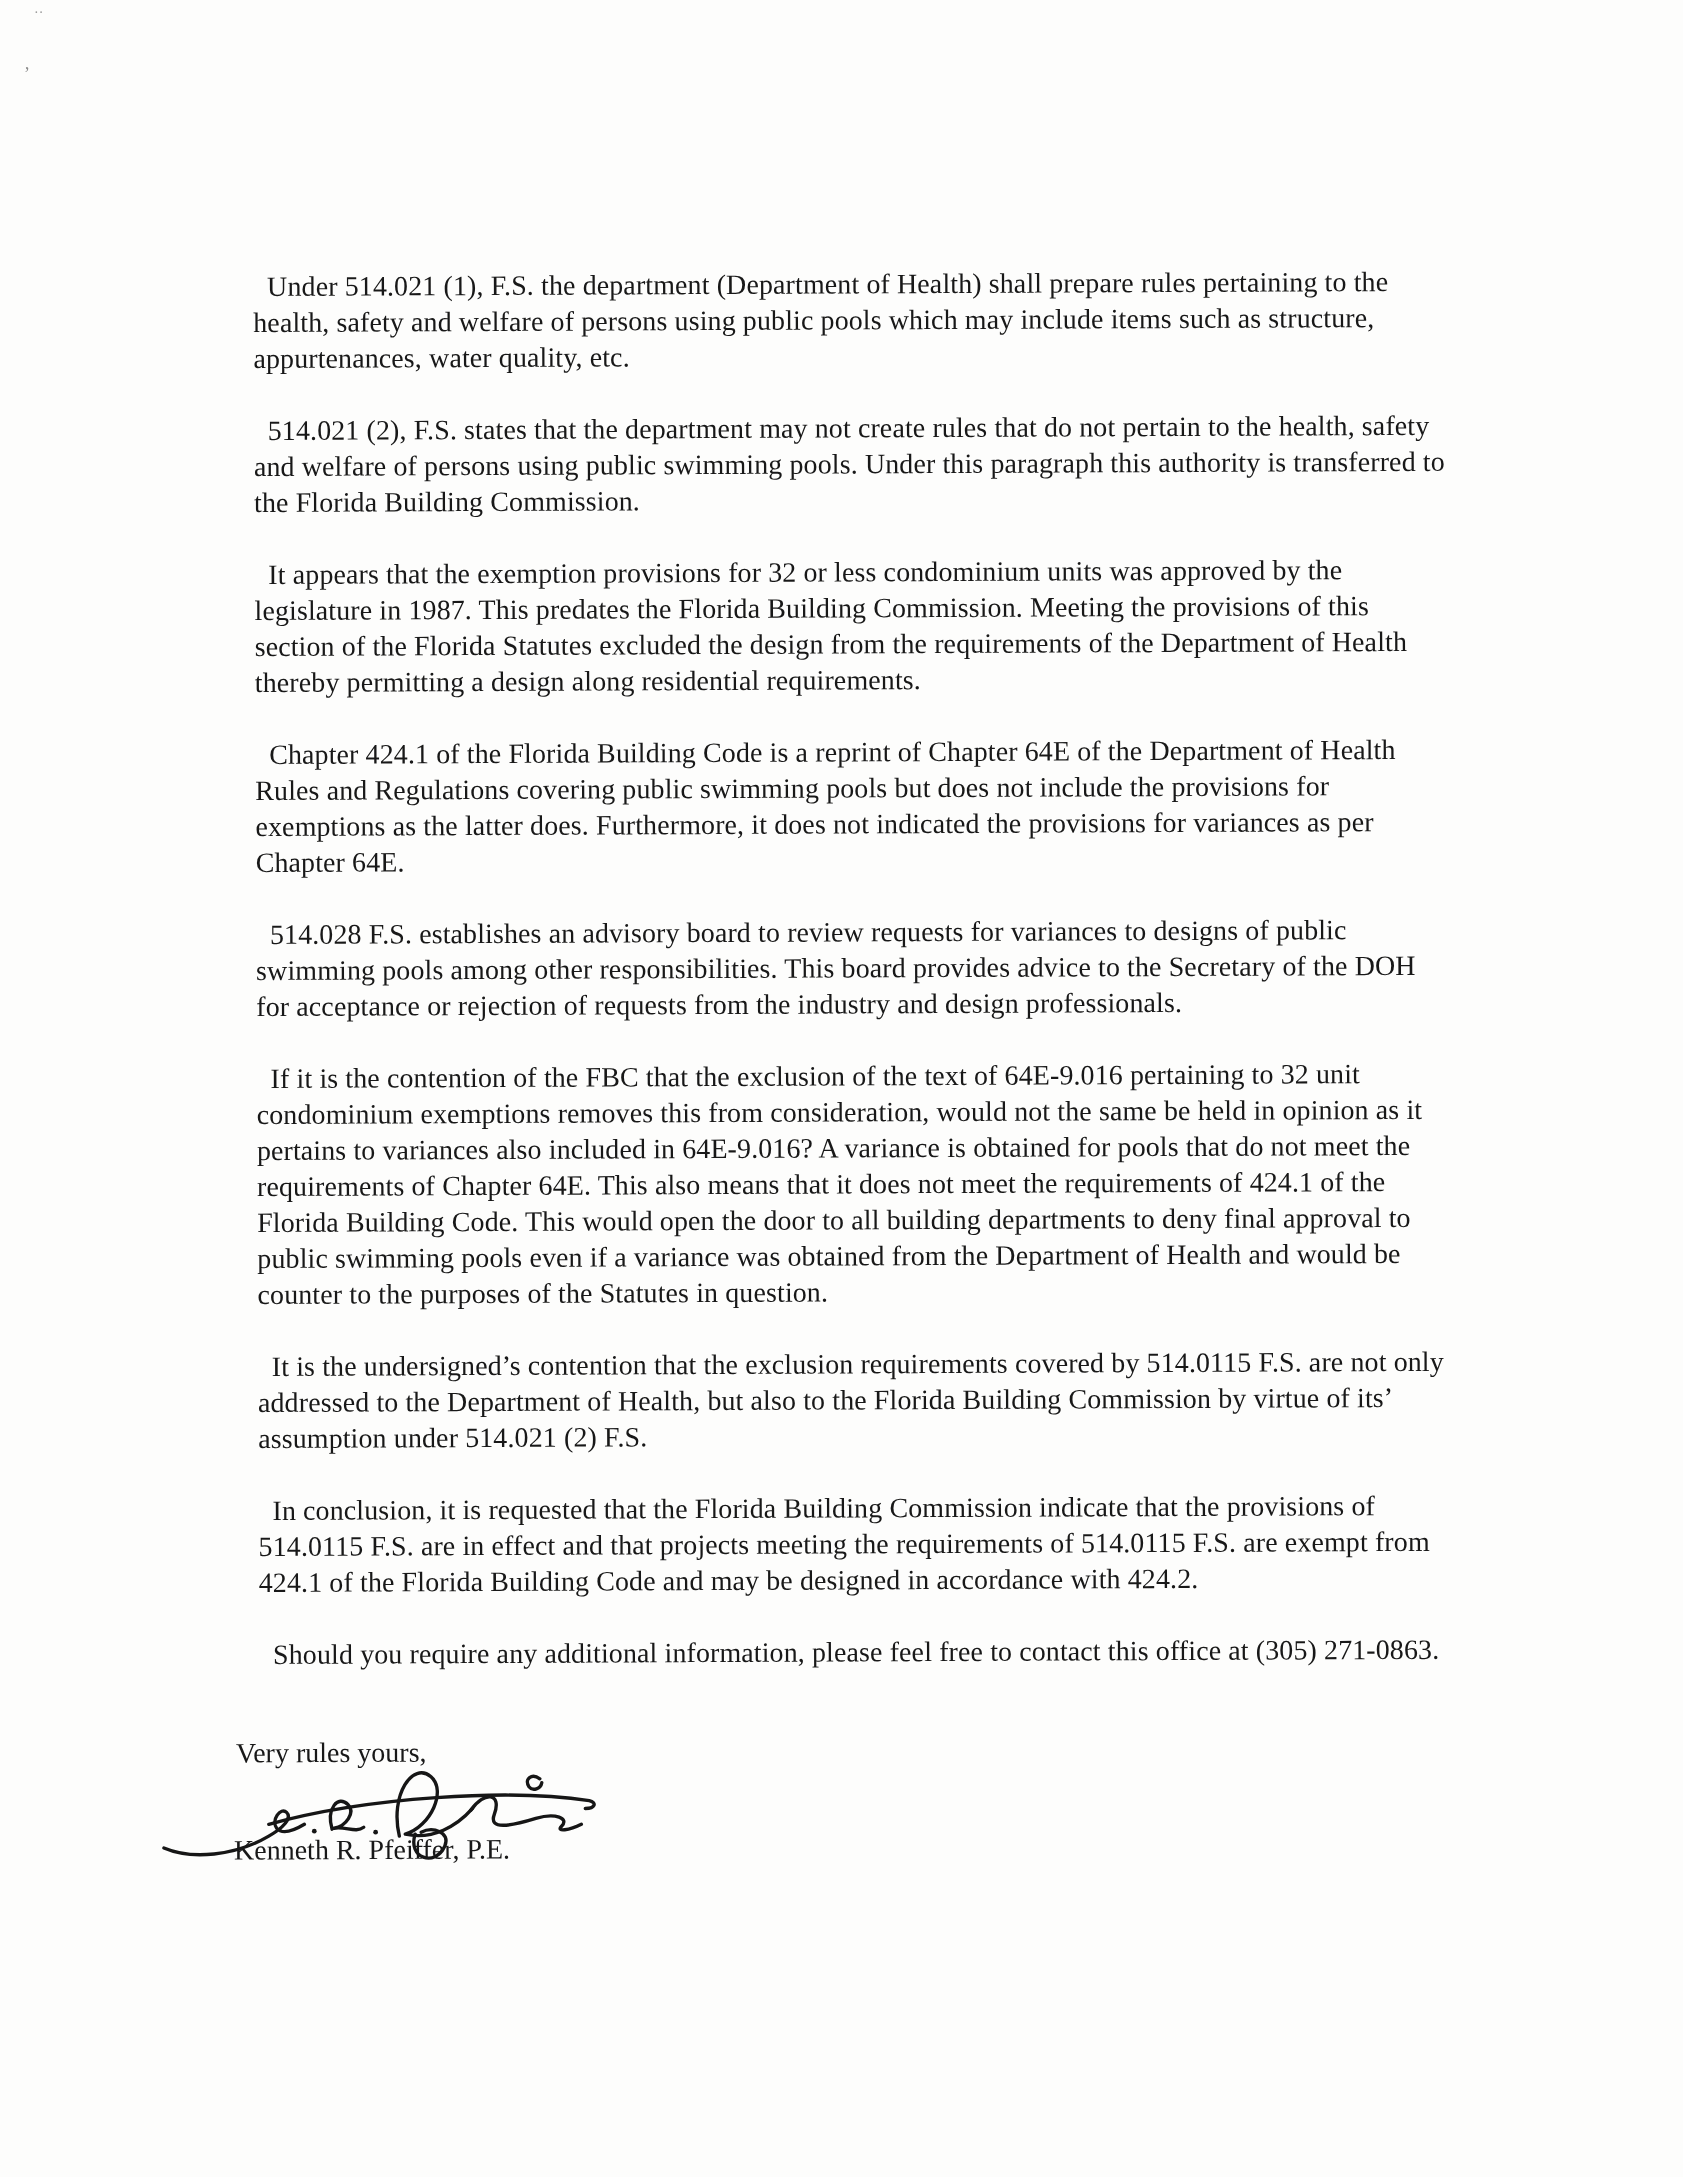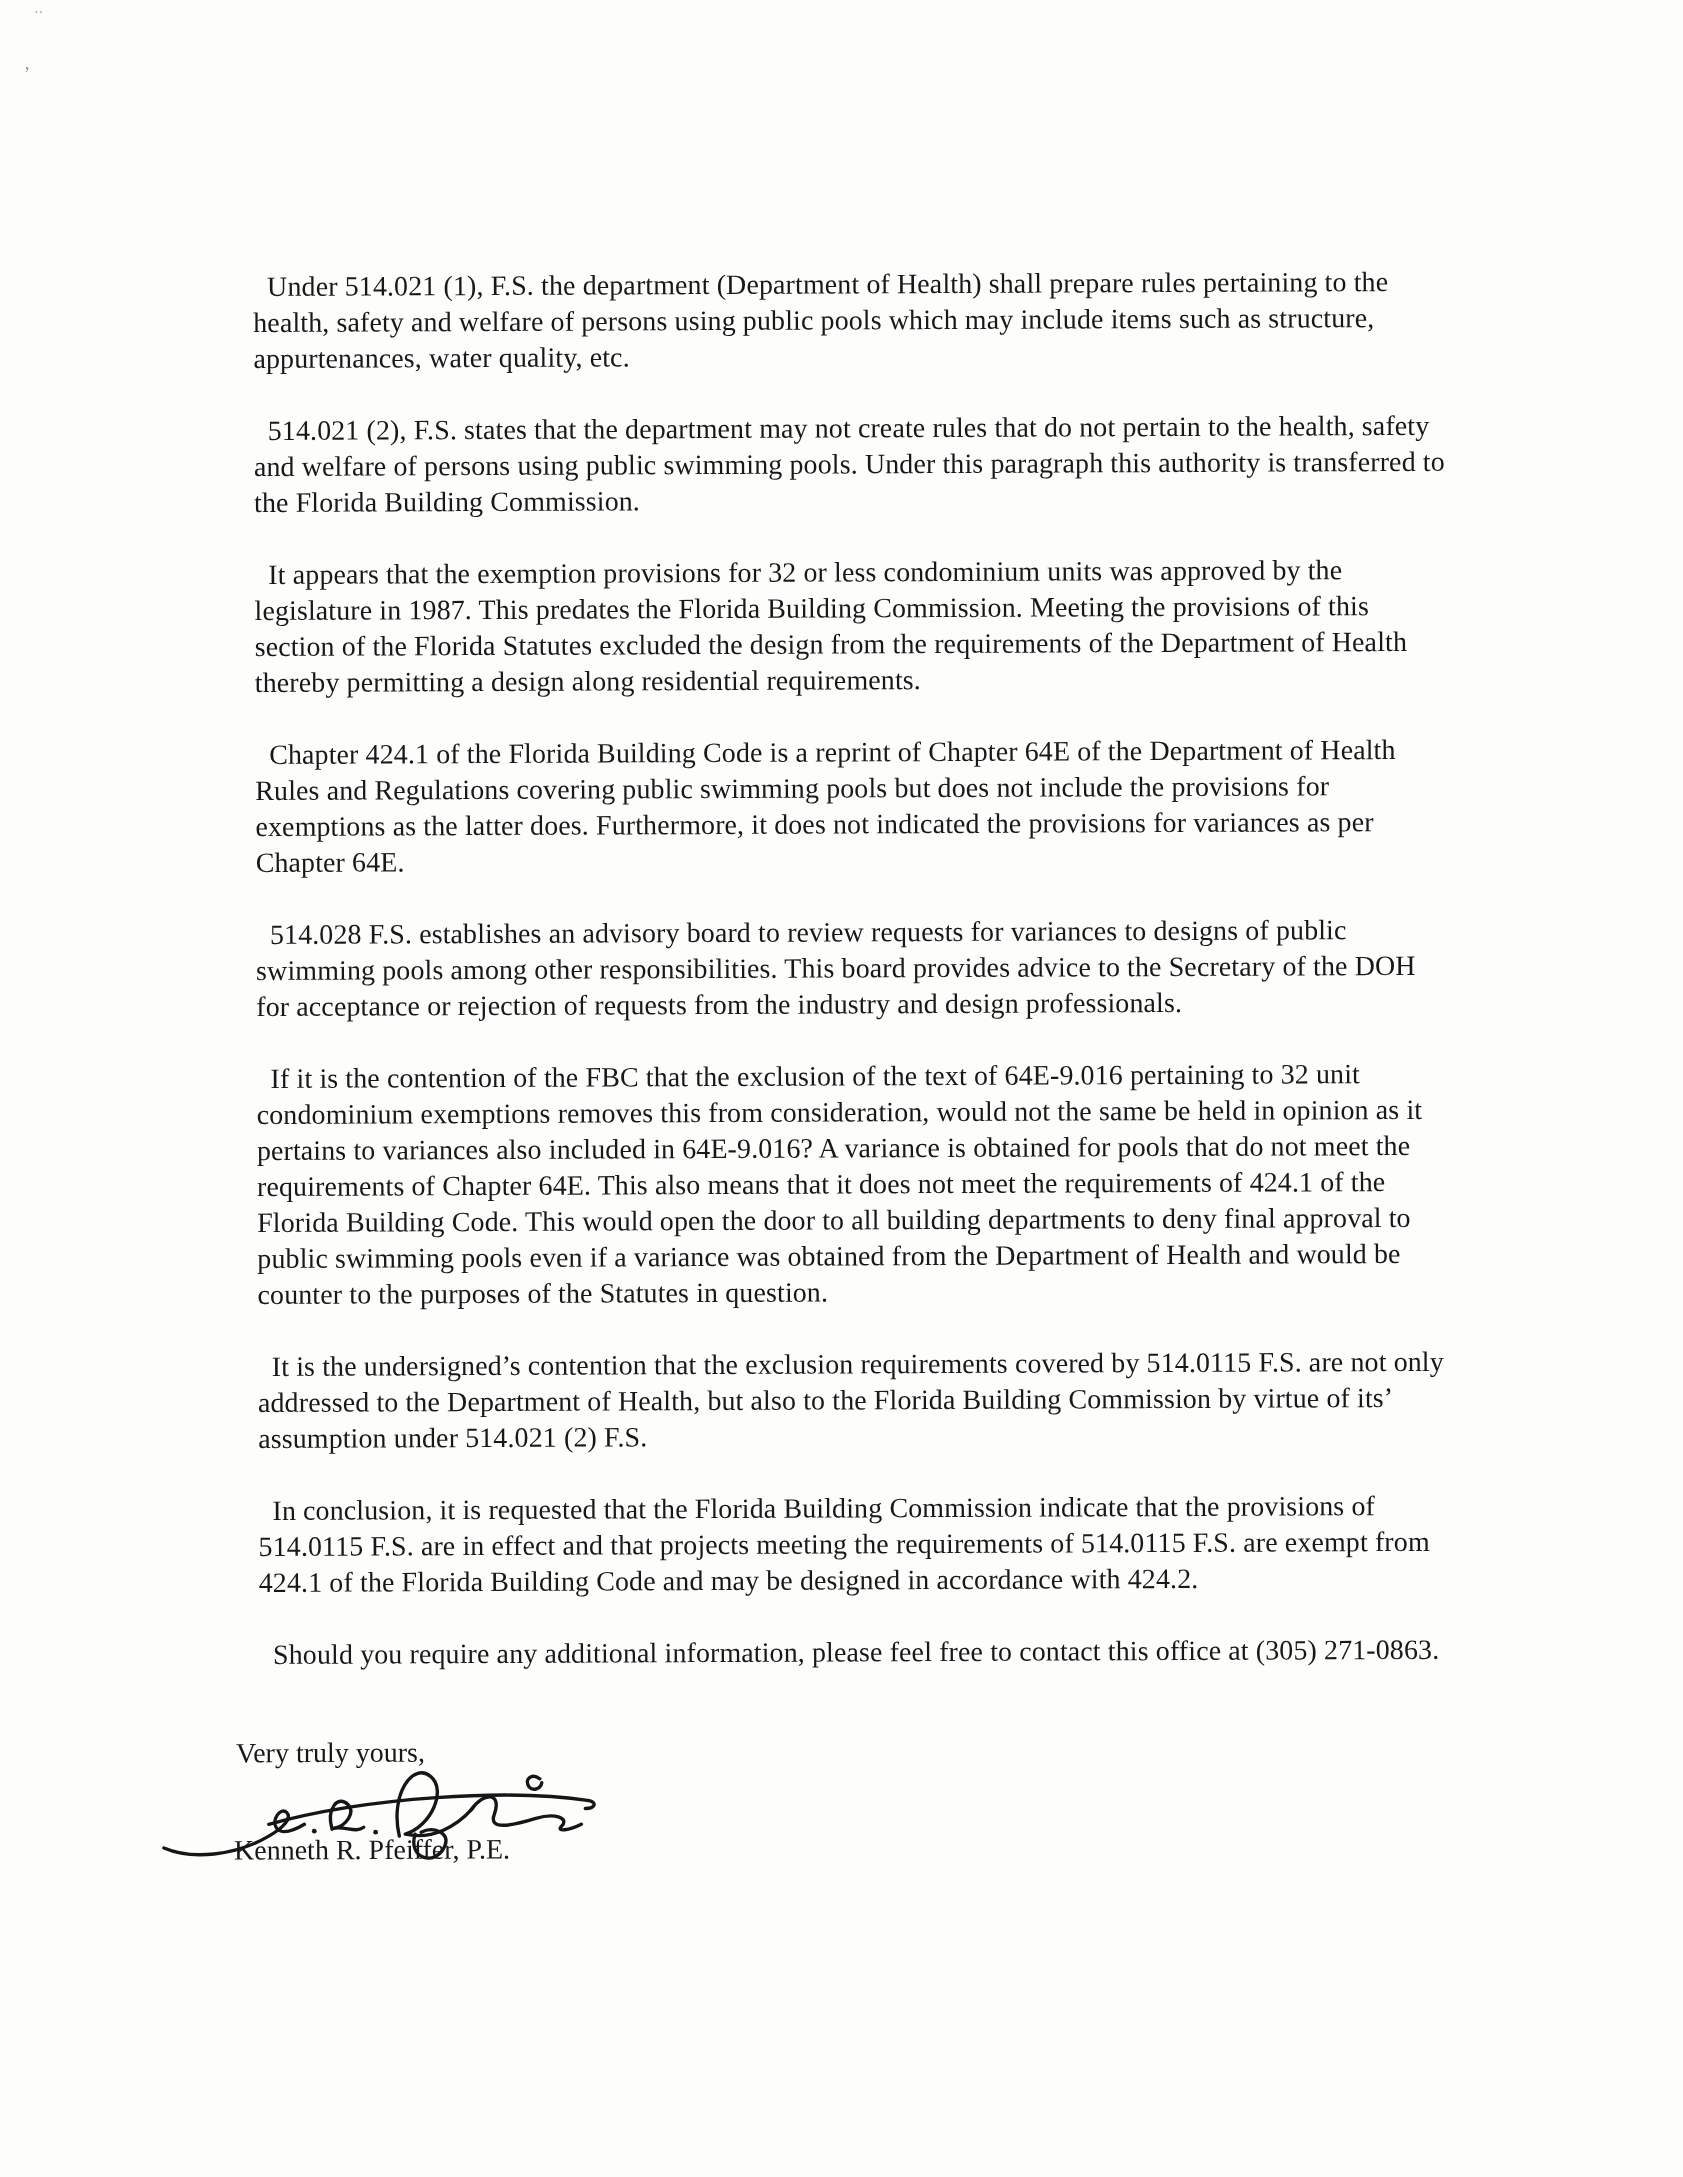--- a/index.html
+++ b/index.html
@@ -90,21 +90,21 @@
     <p>514.021 (2), F.S. states that the department may not create rules that do not pertain to the health, safety and welfare of persons using public swimming pools. Under this paragraph this authority is transferred to the Florida Building Commission.</p>
     <p>It appears that the exemption provisions for 32 or less condominium units was approved by the legislature in 1987. This predates the Florida Building Commission. Meeting the provisions of this section of the Florida Statutes excluded the design from the requirements of the Department of Health thereby permitting a design along residential requirements.</p>
     <p>Chapter 424.1 of the Florida Building Code is a reprint of Chapter 64E of the Department of Health Rules and Regulations covering public swimming pools but does not include the provisions for exemptions as the latter does. Furthermore, it does not indicated the provisions for variances as per Chapter 64E.</p>
     <p>514.028 F.S. establishes an advisory board to review requests for variances to designs of public swimming pools among other responsibilities. This board provides advice to the Secretary of the DOH for acceptance or rejection of requests from the industry and design professionals.</p>
     <p>If it is the contention of the FBC that the exclusion of the text of 64E-9.016 pertaining to 32 unit condominium exemptions removes this from consideration, would not the same be held in opinion as it pertains to variances also included in 64E-9.016?  A variance is obtained for pools that do not meet the requirements of Chapter 64E. This also means that it does not meet the requirements of 424.1 of the Florida Building Code. This would open the door to all building departments to deny final approval to public swimming pools even if a variance was obtained from the Department of Health and would be counter to the purposes of the Statutes in question.</p>
     <p>It is the undersigned’s contention that the exclusion requirements covered by 514.0115 F.S. are not only addressed to the Department of Health, but also to the Florida Building Commission by virtue of its’ assumption under 514.021 (2) F.S.</p>
     <p>In conclusion, it is requested that the Florida Building Commission indicate that the provisions of 514.0115 F.S. are in effect and that projects meeting the requirements of 514.0115 F.S. are exempt from 424.1 of the Florida Building Code and may be designed in accordance with 424.2.</p>
     <p>Should you require any additional information, please feel free to contact this office at (305) 271-0863.</p>
   </div>
 
-  <div class="closing">Very truly yours,</div>
+  <div class="closing">Very rules yours,</div>
 
   <svg class="signature" viewBox="0 0 460 140" xmlns="http://www.w3.org/2000/svg" fill="none" stroke="#161616" stroke-width="3.4" stroke-linecap="round" stroke-linejoin="round">
 
     <path d="M 6 114 C 34 126, 78 122, 112 102 C 126 94, 136 84, 130 78 C 124 72, 114 86, 120 94 C 126 101, 138 96, 148 90"></path>
     <circle cx="158" cy="97" r="2.4" fill="#161616" stroke="none"></circle>
 
     <path d="M 176 95 C 170 74, 182 60, 192 70 C 200 78, 190 92, 178 94 C 190 92, 200 99, 208 93"></path>
     <circle cx="220" cy="98" r="2.4" fill="#161616" stroke="none"></circle>
 
     <path d="M 244 102 C 234 60, 258 26, 276 42 C 292 56, 276 92, 250 100 C 278 106, 302 92, 318 74"></path>

